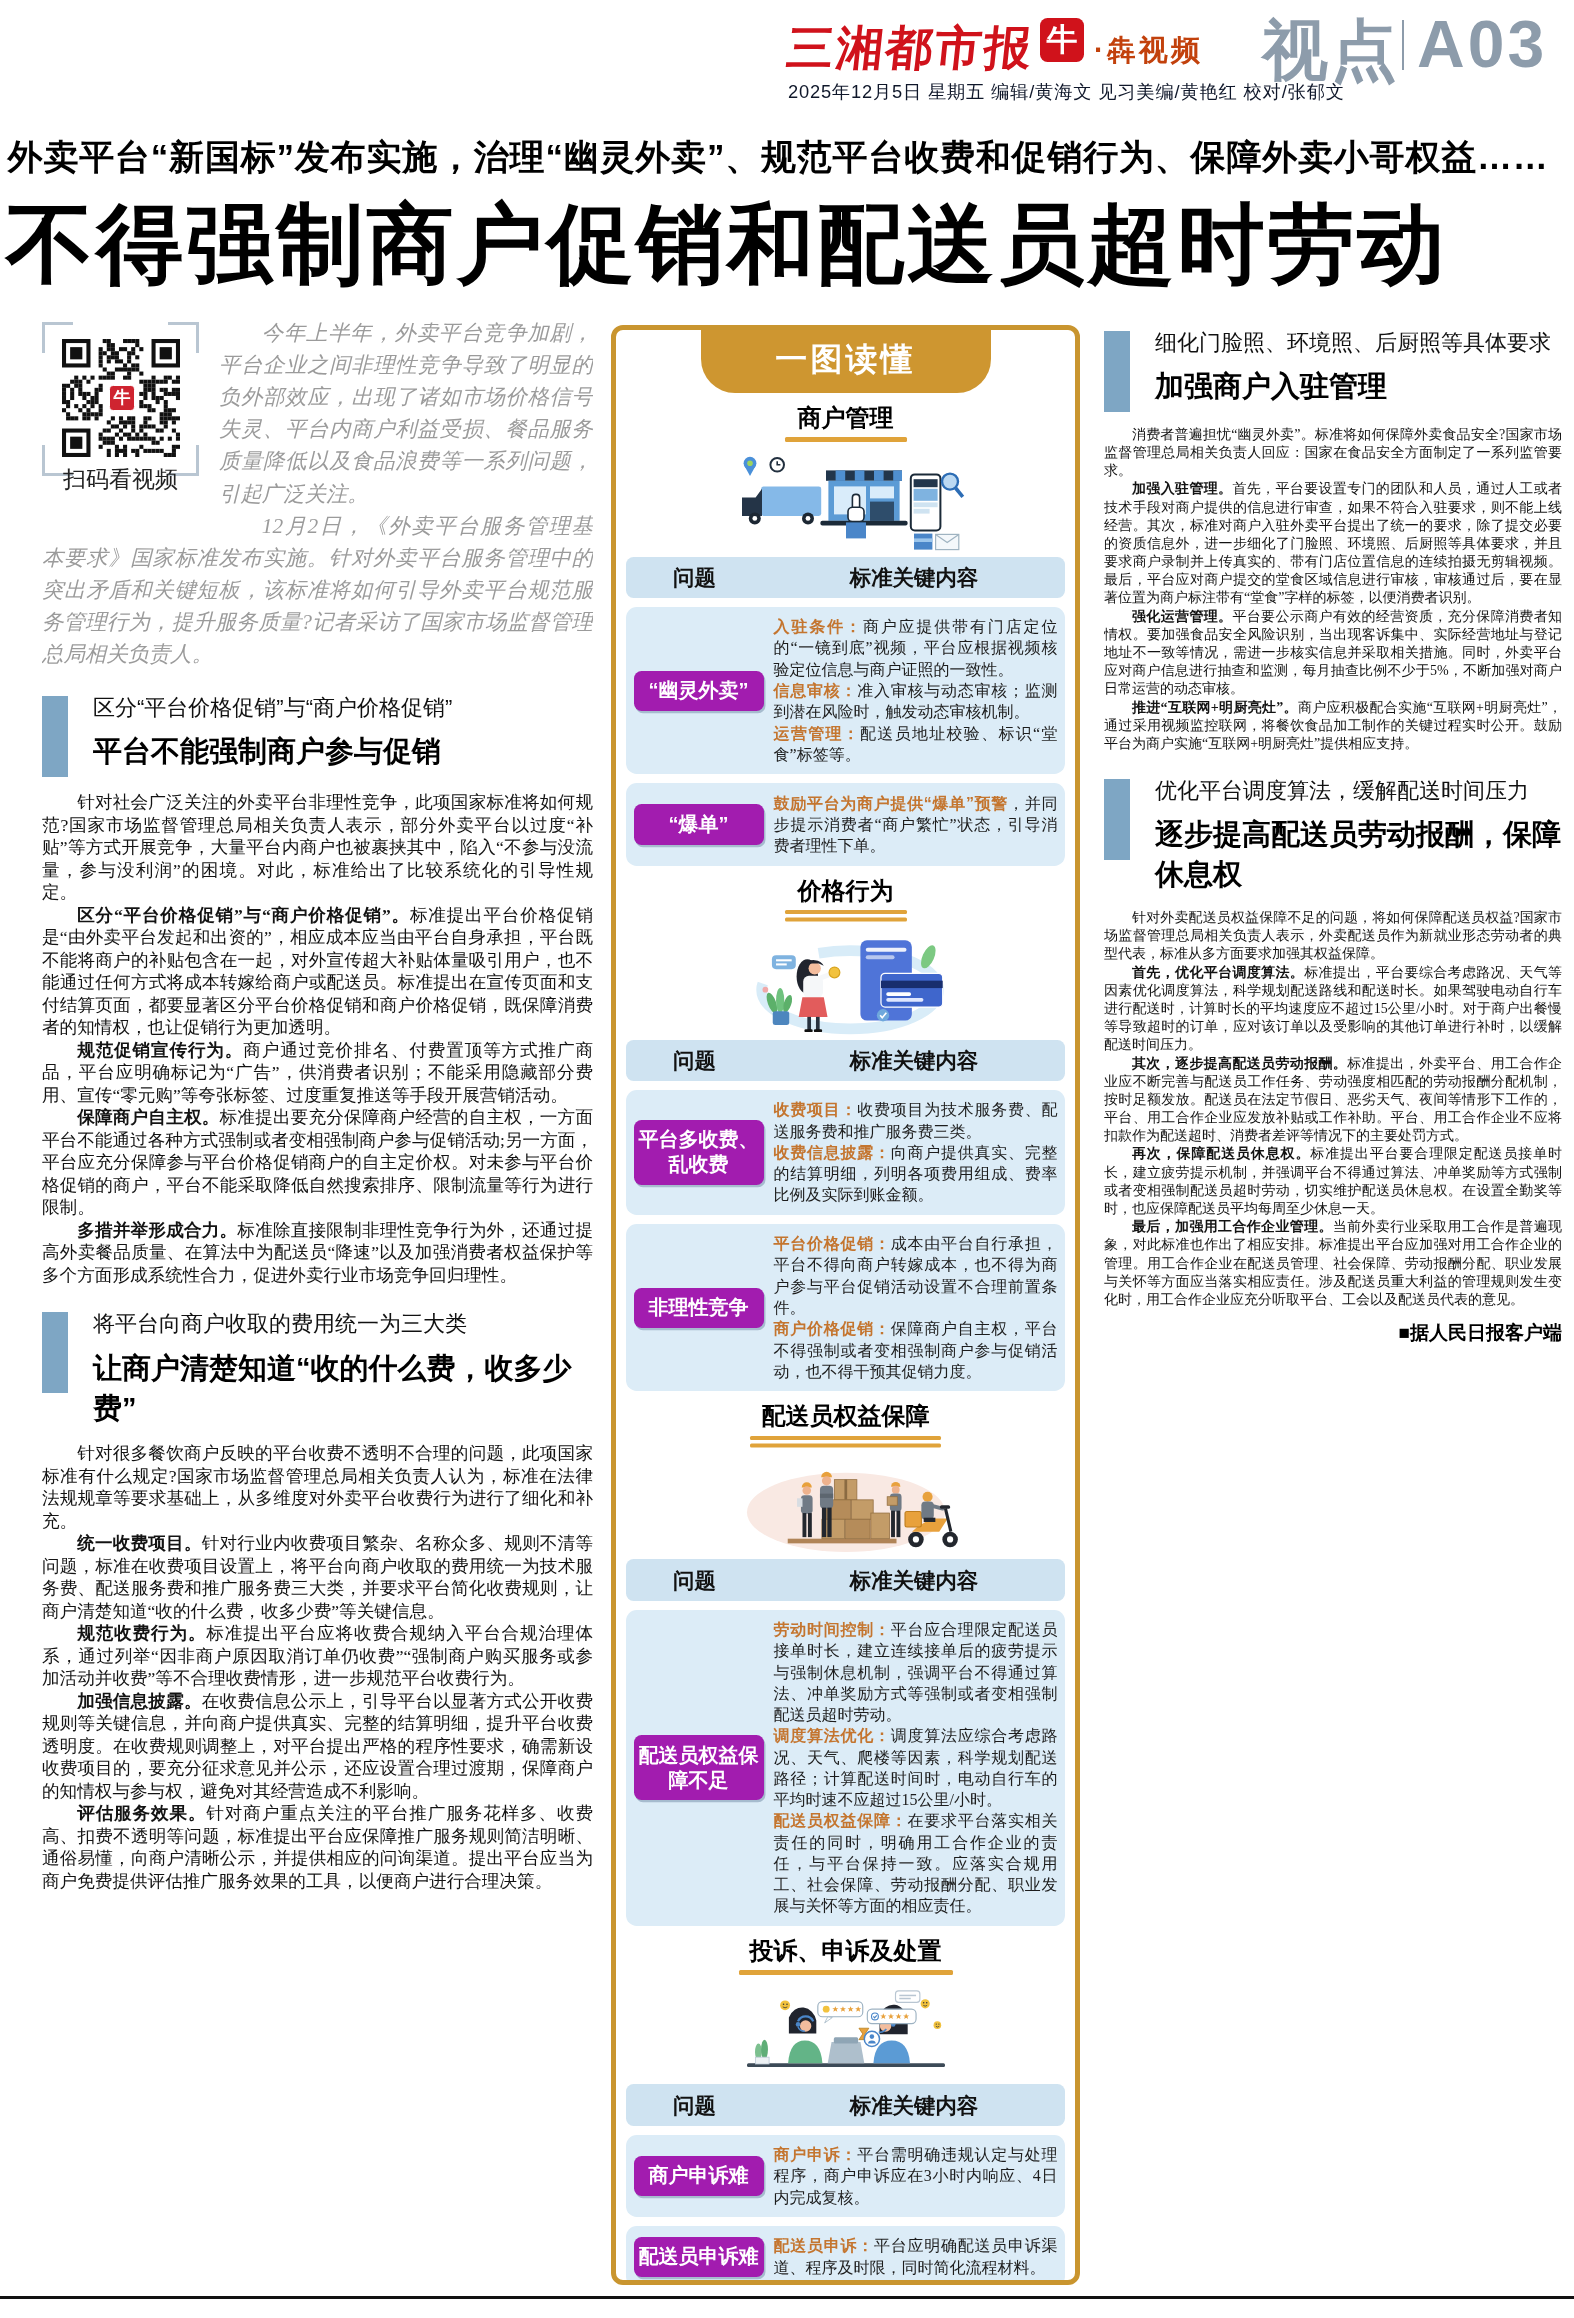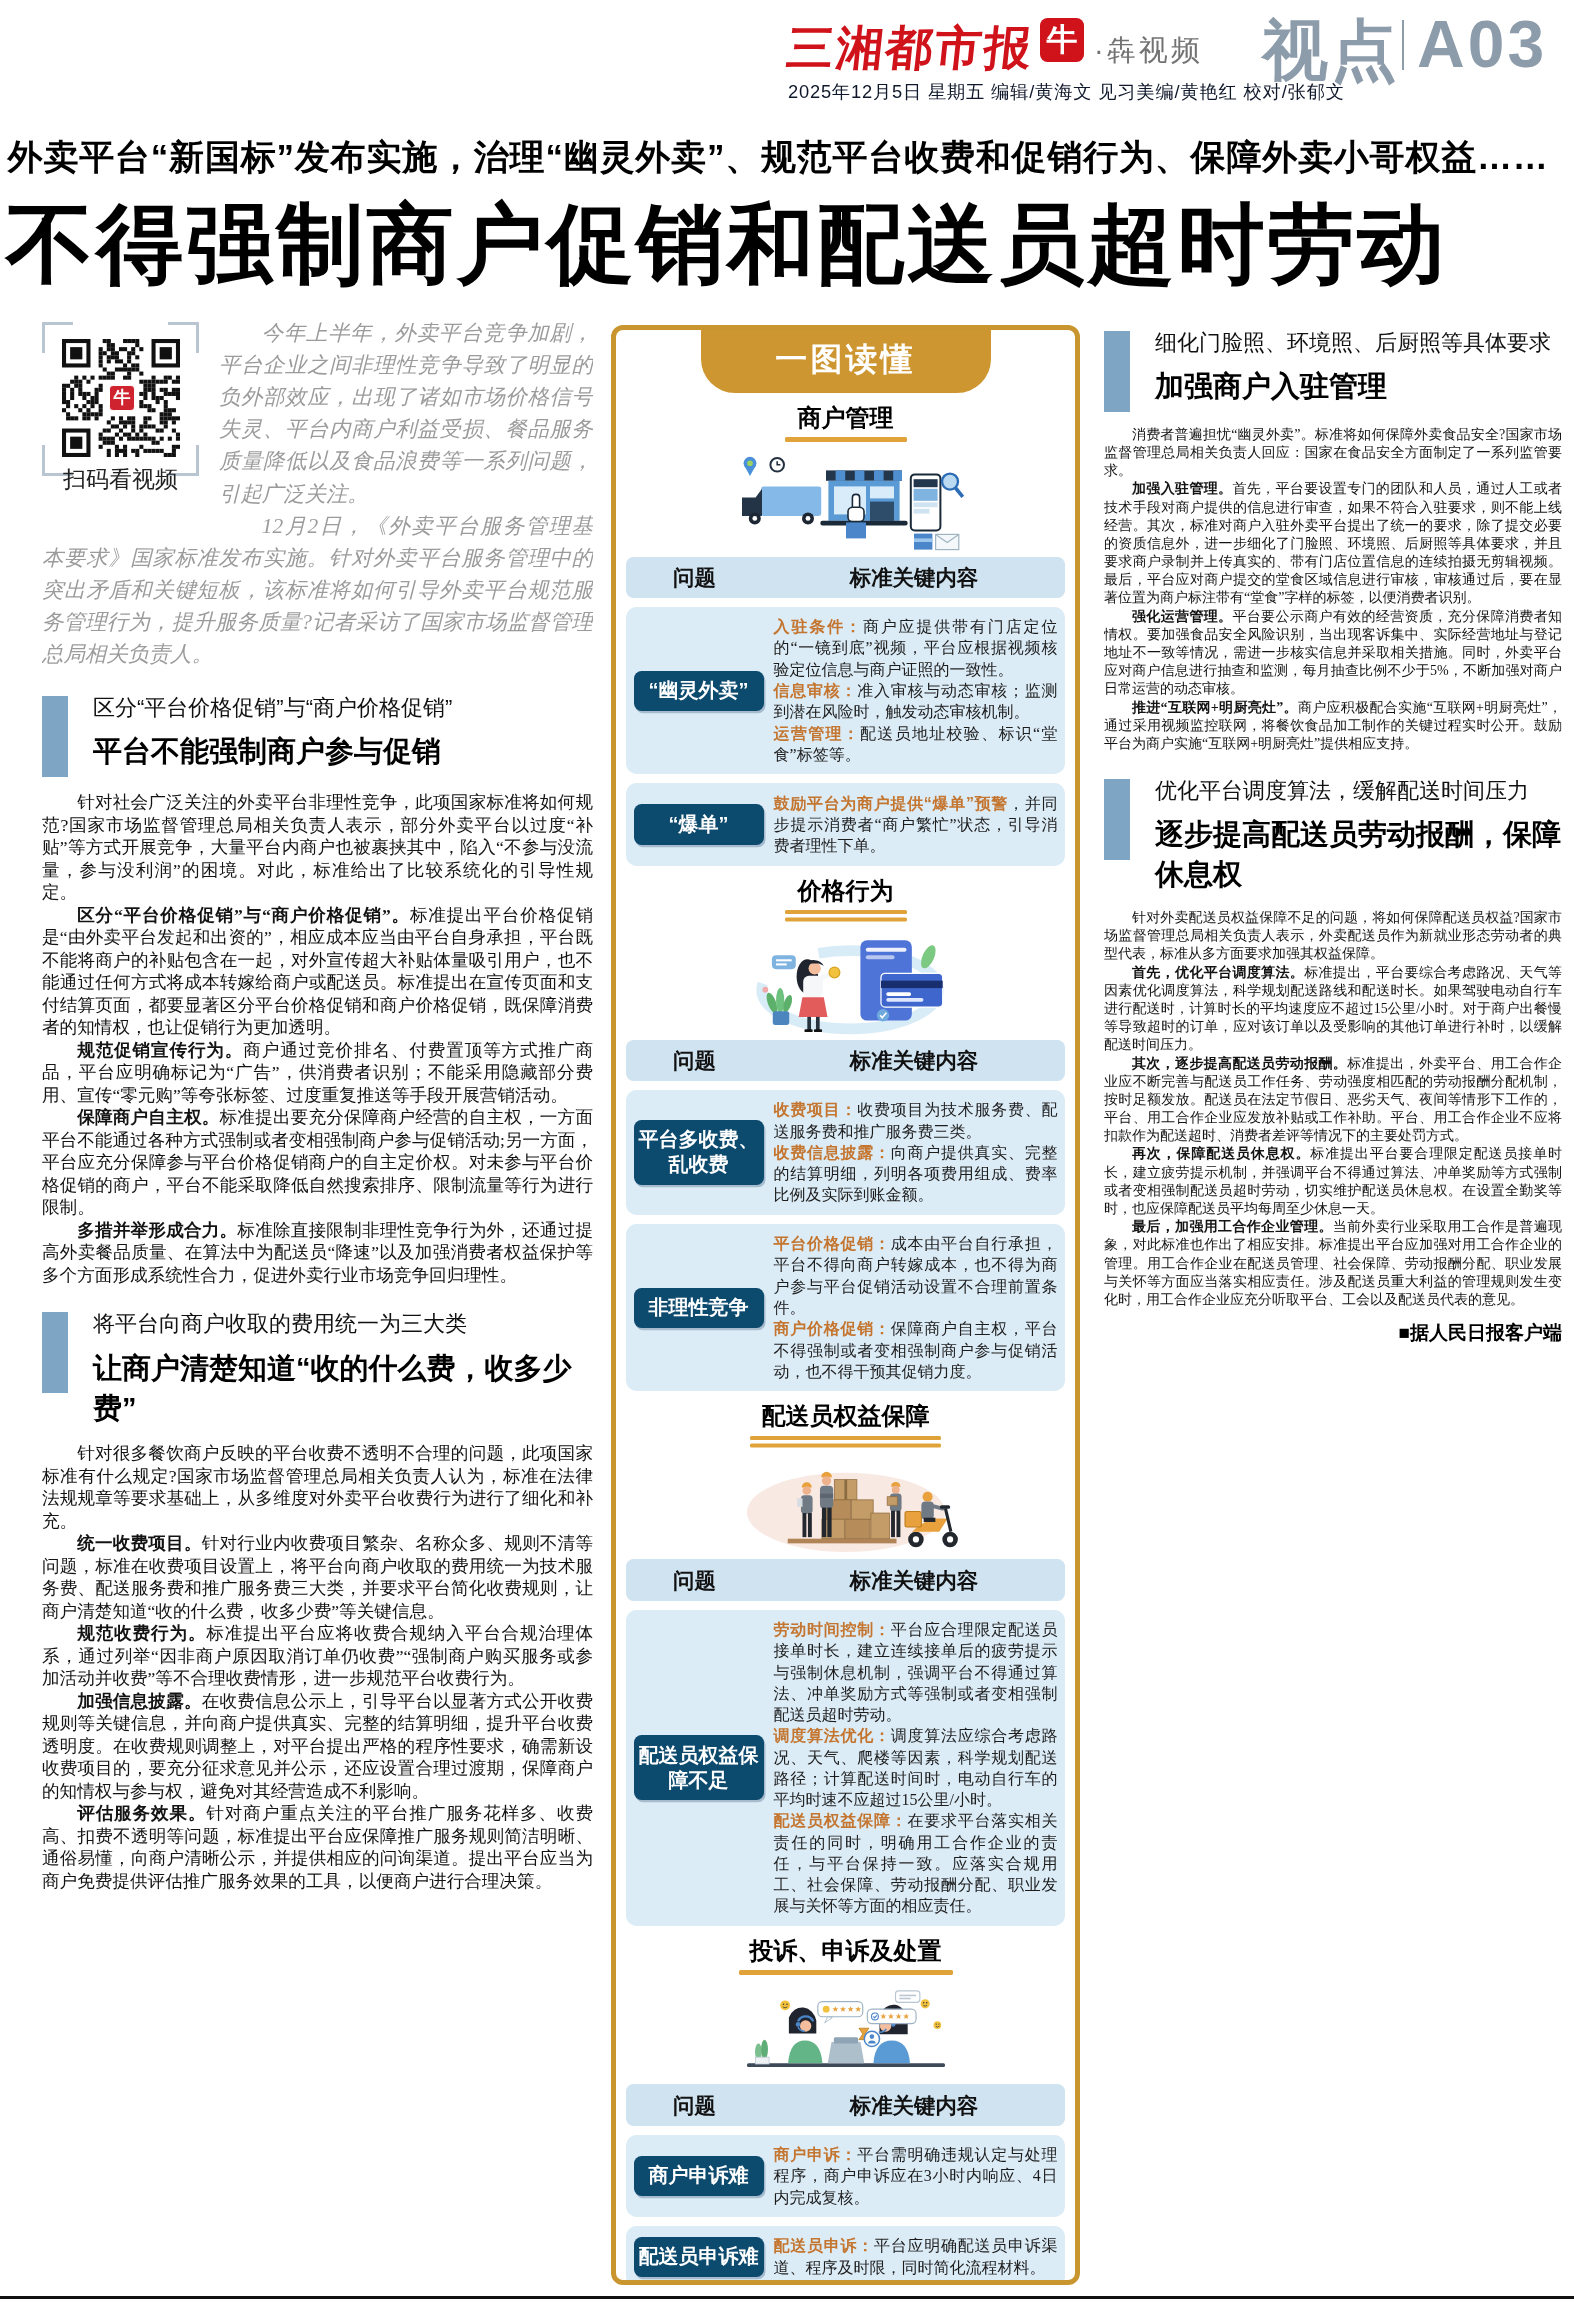--- a/index.html
+++ b/index.html
@@ -7,21 +7,21 @@
   .page{position:relative;width:1575px;height:2319px;background:#fff;overflow:hidden;
         font-family:"Liberation Serif","DejaVu Serif",serif;color:#141414;}
 
   
   .brand{position:absolute;left:787px;top:17px;font-family:"Liberation Sans","DejaVu Sans",sans-serif;
          font-weight:900;font-size:47px;color:#d0121b;letter-spacing:2.3px;transform:skewX(-6deg);}
   .brand-seal{position:absolute;left:1040px;top:18.3px;width:44px;height:44px;background:#d0121b;border-radius:7.6px;
          color:#fff;font-family:"Liberation Sans",sans-serif;font-weight:900;font-size:31px;
          display:flex;align-items:center;justify-content:center;}
   .brand-video{position:absolute;left:1094px;top:31px;font-family:"Liberation Sans",sans-serif;
-         font-weight:400;font-size:29px;color:#737373;letter-spacing:3.1px;}
+         font-weight:700;font-size:29px;color:#c2410c;letter-spacing:3.1px;}
   .vp{position:absolute;top:6.1px;font-family:"Liberation Sans","DejaVu Sans",sans-serif;font-weight:900;
       font-size:66px;color:#8d9cab;letter-spacing:3.1px;}
   .vp-view{left:1262px;}
   .vp-div{position:absolute;left:1402px;top:20px;width:2.3px;height:50px;background:#8d9cab;}
   .vp-no{left:1417px;}
   .dateline{position:absolute;left:788px;top:79px;font-family:"Liberation Sans",sans-serif;
       font-size:18.3px;color:#0f172a;letter-spacing:0.8px;}
 
   
   .hl-kicker{position:absolute;left:7.6px;top:134px;width:1561px;font-family:"Liberation Sans","DejaVu Sans",sans-serif;
@@ -70,21 +70,21 @@
   .ig-title{text-align:center;font-family:"Liberation Sans",sans-serif;font-weight:800;font-size:24px;
       color:#000;margin:9.2px 0 3.1px;}
   .ig-bar{height:4.6px;background:#e0a33a;margin:0 auto 6.1px;border-radius:1.5px;}
   .ig-bar.double{box-shadow:0 7.6px 0 #e0a33a;margin-bottom:13.7px;}
   .ill{display:block;margin:1.5px auto 3.1px;}
   .tbl-head{display:flex;background:#cfe3f1;border-radius:7.6px;padding:6.1px 0;margin:4.6px 0 9.2px;
       font-family:"Liberation Sans",sans-serif;font-weight:800;font-size:21.4px;color:#111;}
   .th-q{width:137px;text-align:center;}
   .th-c{flex:1;text-align:center;}
   .ig-row{display:flex;align-items:center;background:#dcecf7;border-radius:10.7px;padding:9.2px 7.6px;margin-bottom:9.2px;}
-  .q-label{width:130px;flex:none;background:#0c4a6e;color:#fff;font-family:"Liberation Sans",sans-serif;
+  .q-label{width:130px;flex:none;background:#a21caf;color:#fff;font-family:"Liberation Sans",sans-serif;
       font-weight:700;font-size:20px;text-align:center;border-radius:7.6px;padding:7.6px 3.1px;margin-right:10px;
       line-height:1.25;box-shadow:1.5px 2.3px 0 rgba(30,60,100,.28);}
   .row-content{flex:1;font-size:16px;line-height:1.33;text-align:justify;color:#1d1d1d;}
   .row-content .item{display:block;}
   .term{color:#c4752f;font-weight:700;font-family:"Liberation Sans",sans-serif;}
 
   .bottom-rule{position:absolute;left:0;top:2296px;width:1575px;height:3.1px;background:#111;}
 </style>
 </head>
 <body>

